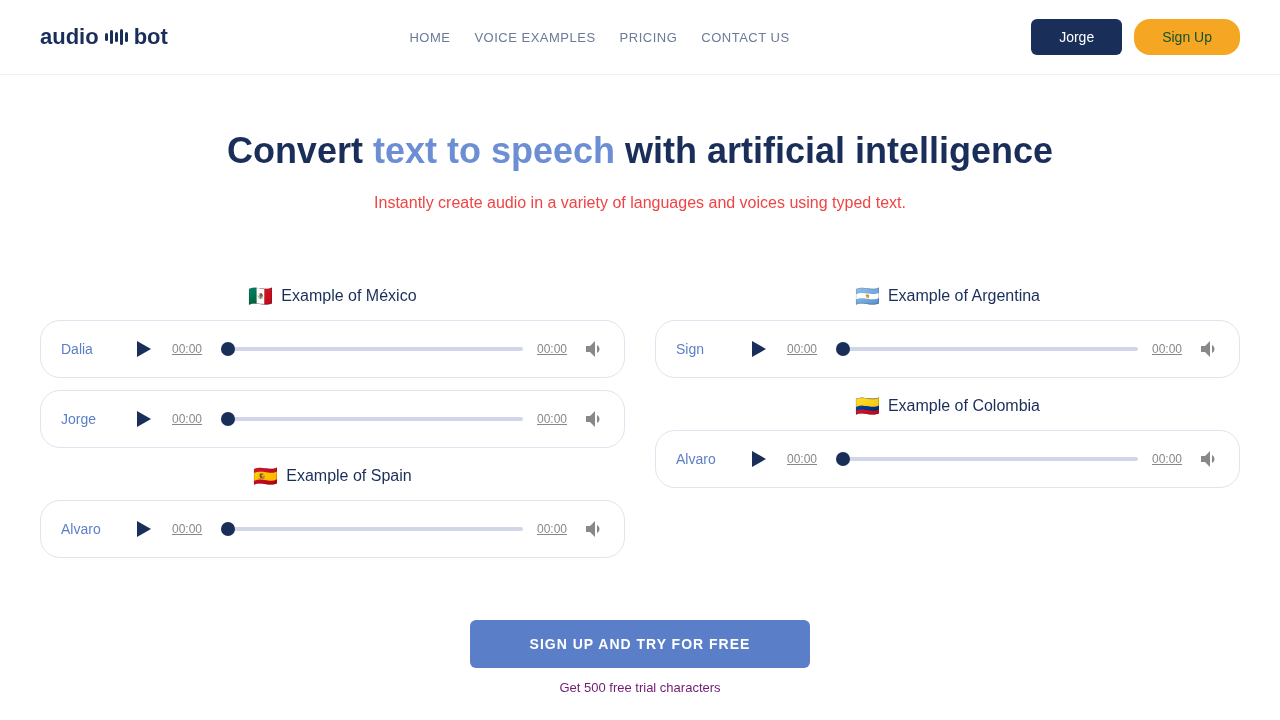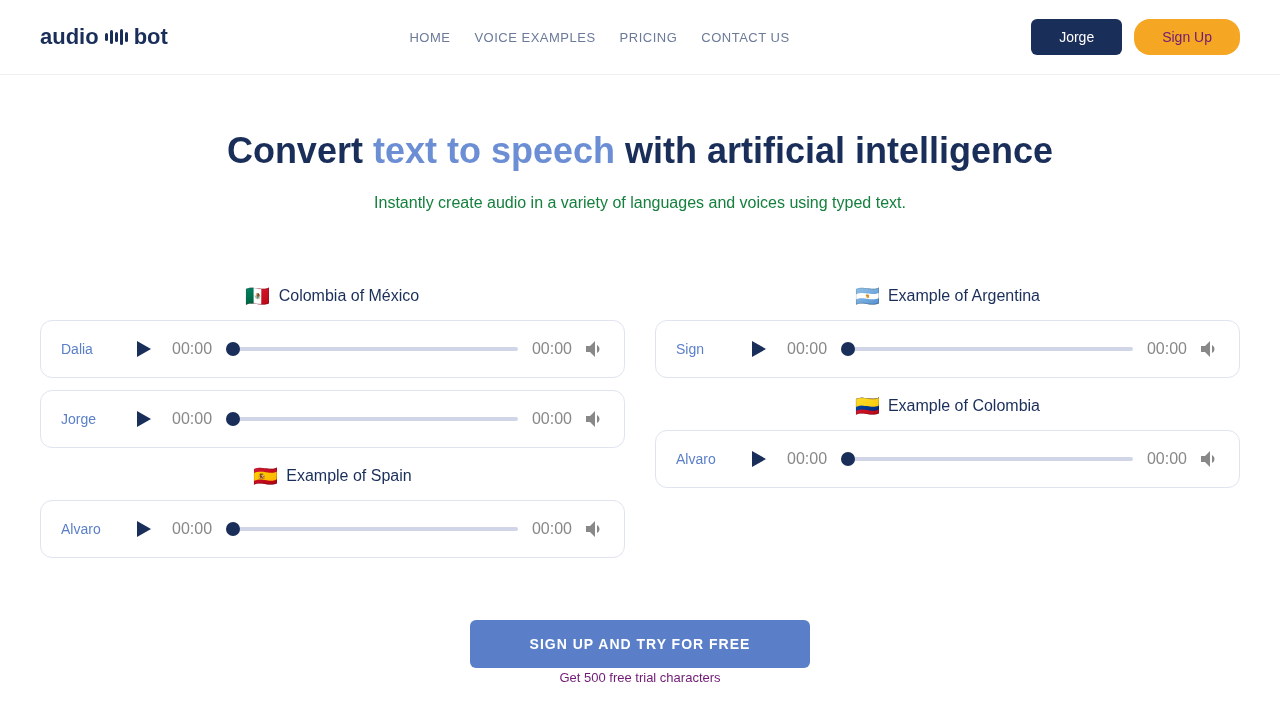--- a/index.html
+++ b/index.html
@@ -73,21 +73,21 @@
       color: #fff;
       border: none;
       padding: 10px 28px;
       border-radius: 6px;
       font-size: 14px;
       font-weight: 500;
       cursor: pointer;
     }
     .btn-signup {
       background: #f5a623;
-      color: #701a75;
+      color: #14532d;
       border: none;
       padding: 10px 28px;
       border-radius: 16px;
       font-size: 14px;
       font-weight: 500;
       cursor: pointer;
     }
 
     
     .hero {
@@ -98,21 +98,21 @@
       font-size: 36px;
       font-weight: 700;
       color: #1a2e5a;
       margin-bottom: 18px;
     }
     .hero h1 .highlight {
       color: #6c8ed4;
     }
     .hero p {
       font-size: 16px;
-      color: #15803d;
+      color: #ef4444;
       margin-bottom: 8px;
       line-height: 1.6;
     }
 
     
     .examples-container {
       display: flex;
       gap: 30px;
       padding: 30px 40px 20px;
       max-width: 1280px;
@@ -130,21 +130,21 @@
       color: #1a2e5a;
       margin-bottom: 12px;
       display: flex;
       align-items: center;
       justify-content: center;
       gap: 8px;
     }
     .audio-card {
       background: #fff;
       border: 1px solid #e0e4ef;
-      border-radius: 12px;
+      border-radius: 20px;
       padding: 14px 20px;
       margin-bottom: 12px;
       display: flex;
       align-items: center;
       gap: 14px;
     }
     .voice-name {
       color: #5a7fc8;
       font-size: 14px;
       font-weight: 500;
@@ -158,23 +158,24 @@
       display: flex;
       align-items: center;
       justify-content: center;
       width: 28px;
       height: 28px;
     }
     .play-btn svg {
       fill: #1a2e5a;
     }
     .time-display {
-      font-size: 16px;
+      font-size: 12px;
       color: #888;
       min-width: 35px;
+      text-decoration: underline;
     }
     .progress-track {
       flex: 1;
       height: 4px;
       background: #d0d5e8;
       border-radius: 2px;
       position: relative;
     }
     .progress-thumb {
       position: absolute;
@@ -216,21 +217,21 @@
       background: #5a7fc8;
       color: #fff;
       border: none;
       padding: 16px 60px;
       border-radius: 6px;
       font-size: 14px;
       font-weight: 600;
       letter-spacing: 1px;
       text-transform: uppercase;
       cursor: pointer;
-      margin-bottom: 2px;
+      margin-bottom: 12px;
     }
     .cta-sub {
       font-size: 13px;
       color: #701a75;
     }
 
     
     .flag { font-size: 20px; }
   </style>
 </head>
@@ -269,21 +270,21 @@
   <p>Instantly create audio in a variety of languages and voices using typed text.</p>
 </section>
 
 <div class="examples-container">
 
   <div class="examples-left">
 
     <div>
       <div class="example-group-title">
         <span class="flag">🇲🇽</span>
-        <span>Colombia of México</span>
+        <span>Example of México</span>
       </div>
 
       <div class="audio-card">
         <span class="voice-name">Dalia</span>
         <button class="play-btn">
           <svg width="14" height="16" viewBox="0 0 14 16">
               <polygon points="0,0 14,8 0,16"></polygon>
             </svg>
         </button>
         <span class="time-display">00:00</span>

